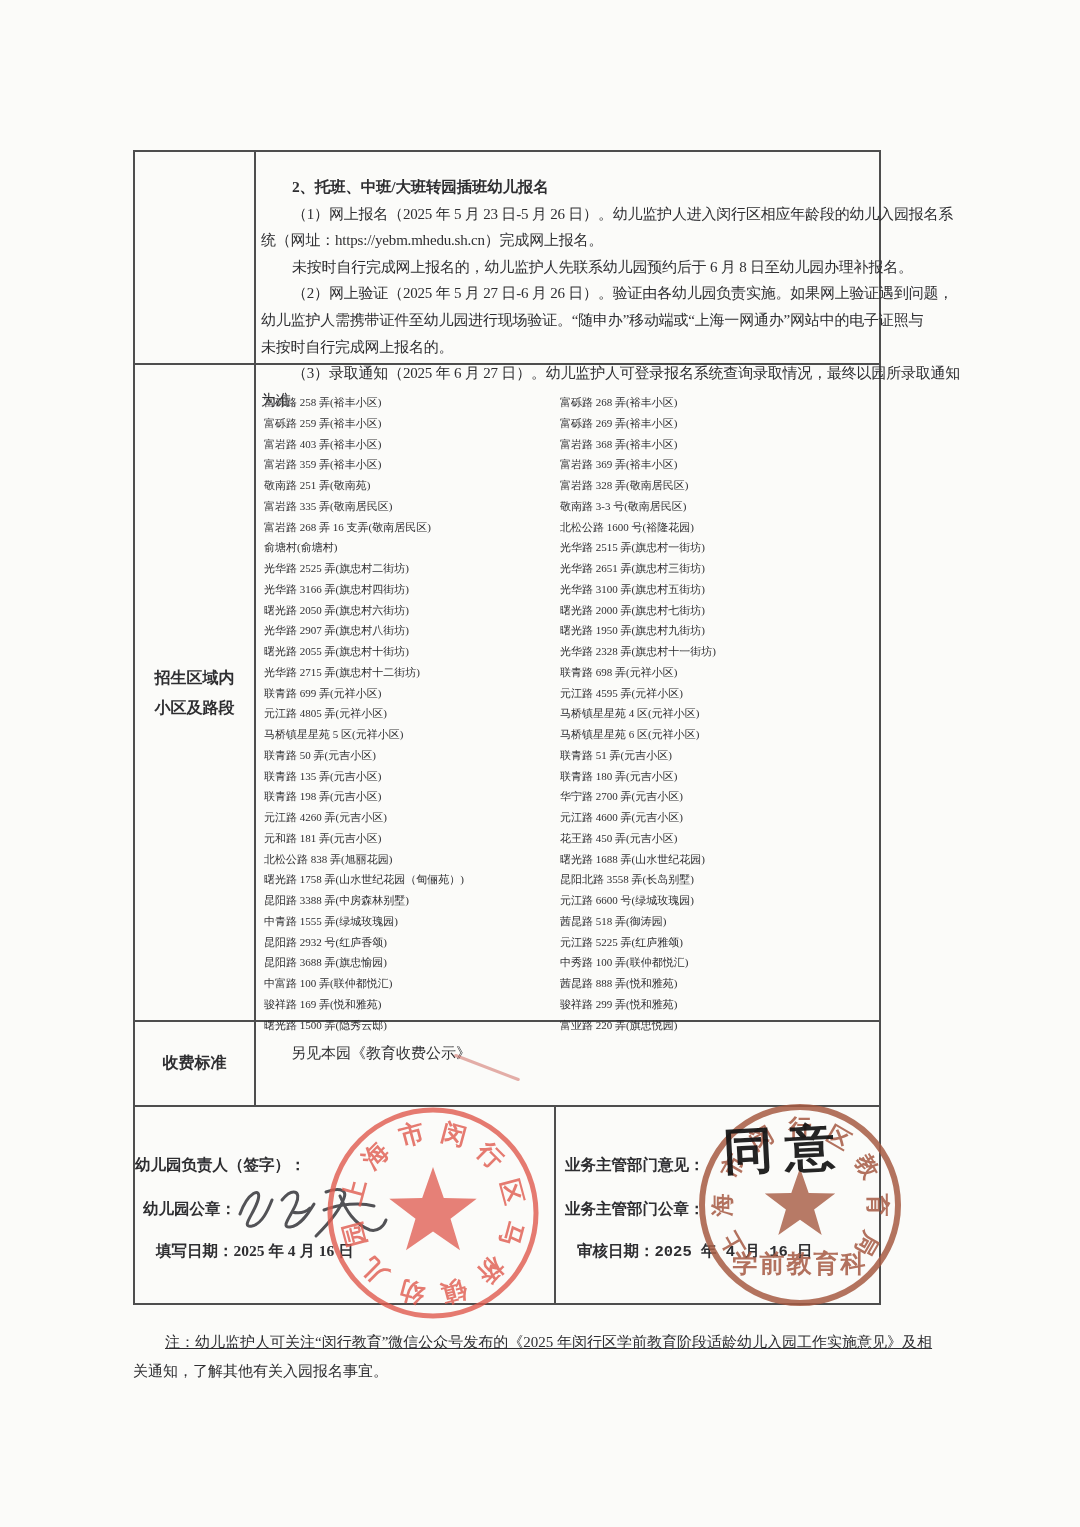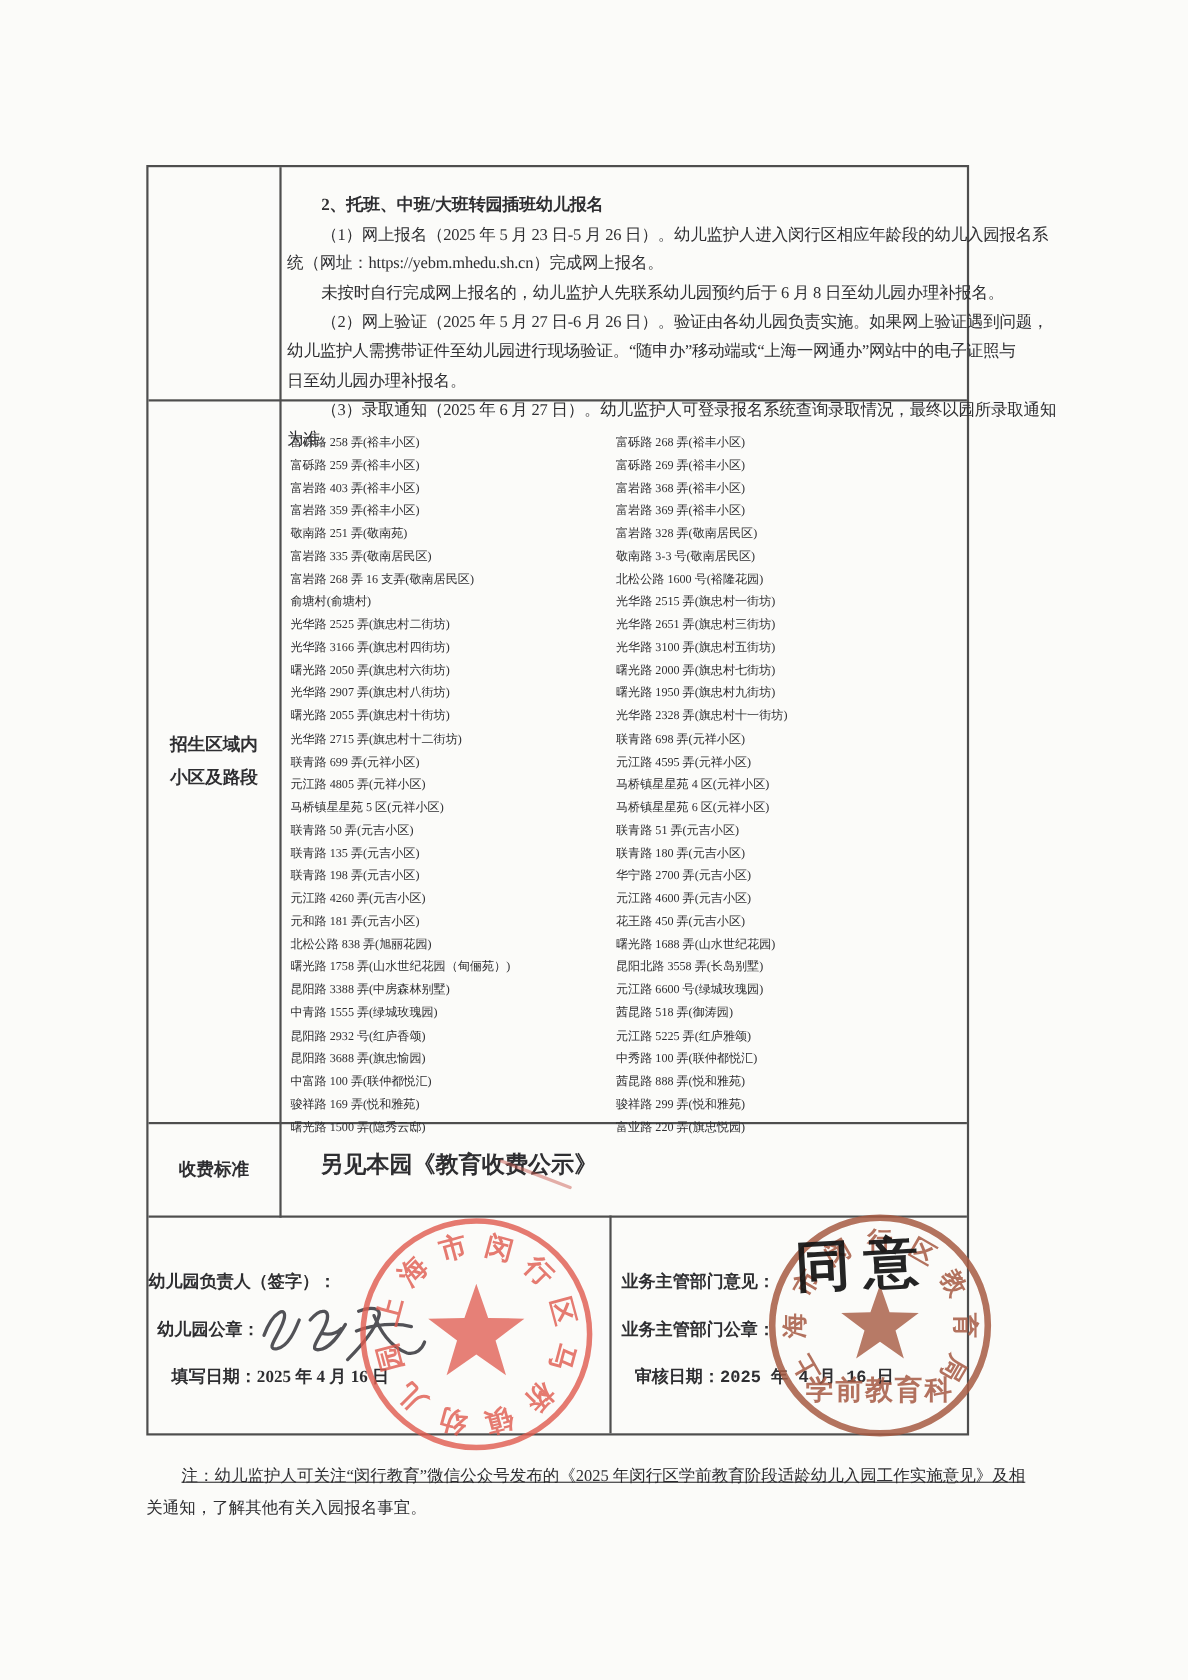--- a/index.html
+++ b/index.html
@@ -31,21 +31,21 @@
       font-weight:bold;font-size:16px;line-height:30px;text-align:center;}
   .addr-col{position:absolute;top:240px;font-size:11px;line-height:20.75px;}
   .addr-left{left:129px;}
   .addr-right{left:425px;}
   .addr-col div{white-space:nowrap;}
 
   
   .fee-label{position:absolute;left:0;top:870px;width:119px;height:83px;
       display:flex;justify-content:center;align-items:center;
       font-weight:bold;font-size:16px;}
-  .fee-content{position:absolute;left:156px;top:892px;font-weight:bold;font-size:21px;}
+  .fee-content{position:absolute;left:156px;top:892px;font-weight:normal;font-size:15px;}
 
   
   .appr{position:absolute;font-weight:bold;font-size:15.5px;white-space:nowrap;}
   .bl1{left:0;top:1003px;} .bl2{left:8px;top:1047px;} .bl3{left:21px;top:1089px;}
   .br1{left:430px;top:1003px;} .br2{left:430px;top:1047px;} .br3{left:442px;top:1089px;font-family:Liberation Mono, monospace;}
 
   
   .stamp{position:absolute;z-index:5;pointer-events:none;}
   .stamp-left{left:323px;top:1103px;}
   .stamp-right{left:695px;top:1100px;}
@@ -74,21 +74,21 @@
 
     <div class="intro">
       <div class="intro-title">2、托班、中班/大班转园插班幼儿报名</div>
       <div>
 
       <div class="intro-line ind">（1）网上报名（2025 年 5 月 23 日-5 月 26 日）。幼儿监护人进入闵行区相应年龄段的幼儿入园报名系</div>
           <div class="intro-line">统（网址：https://yebm.mhedu.sh.cn）完成网上报名。</div>
           <div class="intro-line ind">未按时自行完成网上报名的，幼儿监护人先联系幼儿园预约后于 6 月 8 日至幼儿园办理补报名。</div>
           <div class="intro-line ind">（2）网上验证（2025 年 5 月 27 日-6 月 26 日）。验证由各幼儿园负责实施。如果网上验证遇到问题，</div>
           <div class="intro-line">幼儿监护人需携带证件至幼儿园进行现场验证。“随申办”移动端或“上海一网通办”网站中的电子证照与</div>
-          <div class="intro-line">日至幼儿园办理补报名。</div>
+          <div class="intro-line">未按时自行完成网上报名的。</div>
           <div class="intro-line ind">（3）录取通知（2025 年 6 月 27 日）。幼儿监护人可登录报名系统查询录取情况，最终以园所录取通知</div>
           <div class="intro-line">为准。</div>
         </div>
     </div>
 
     <div class="zone-label">
       <span>招生区域内</span>
       <span>小区及路段</span>
     </div>
 

